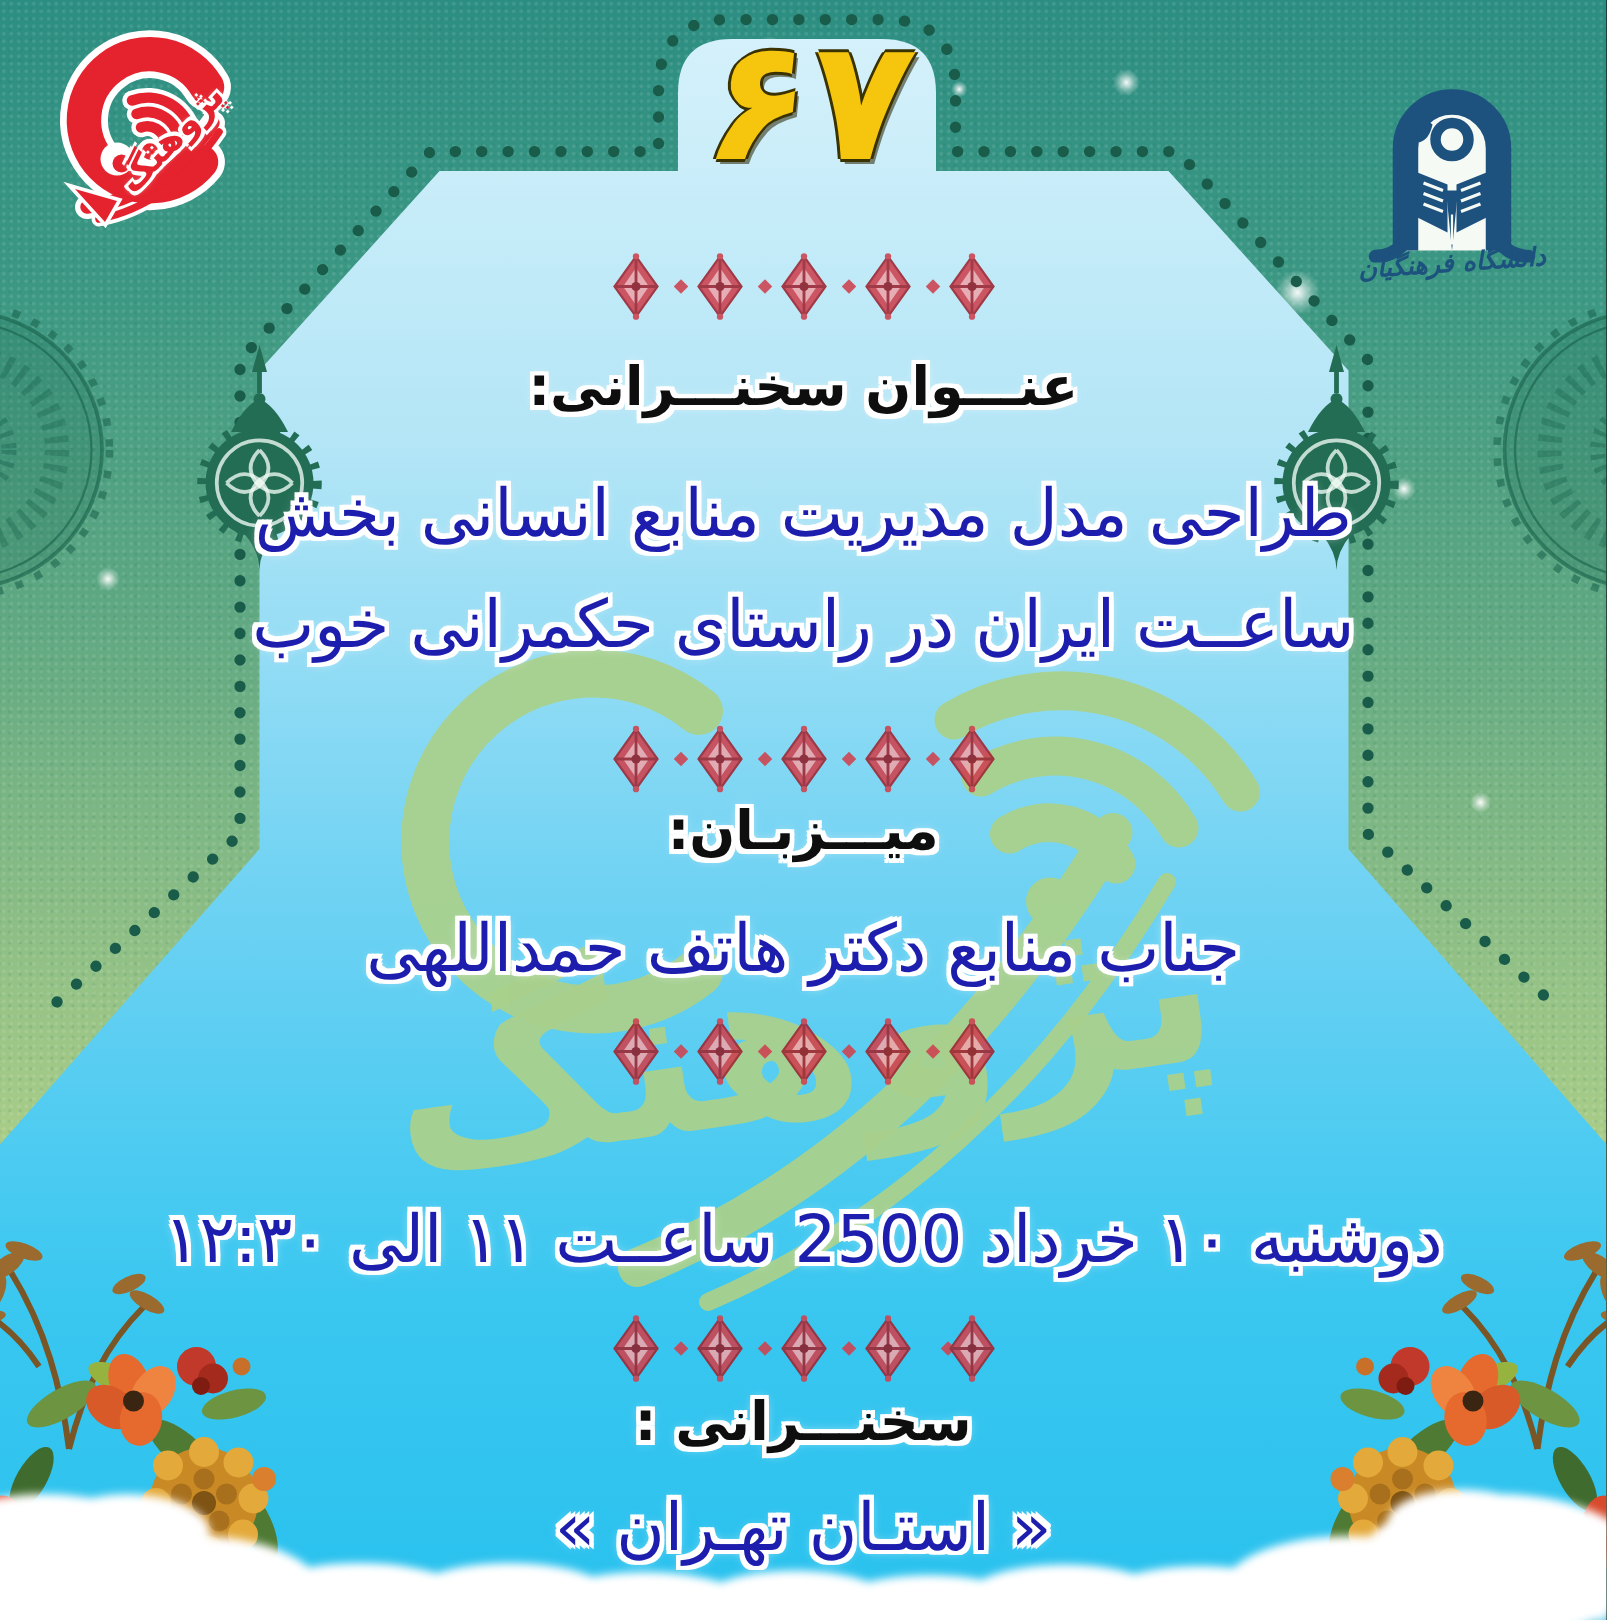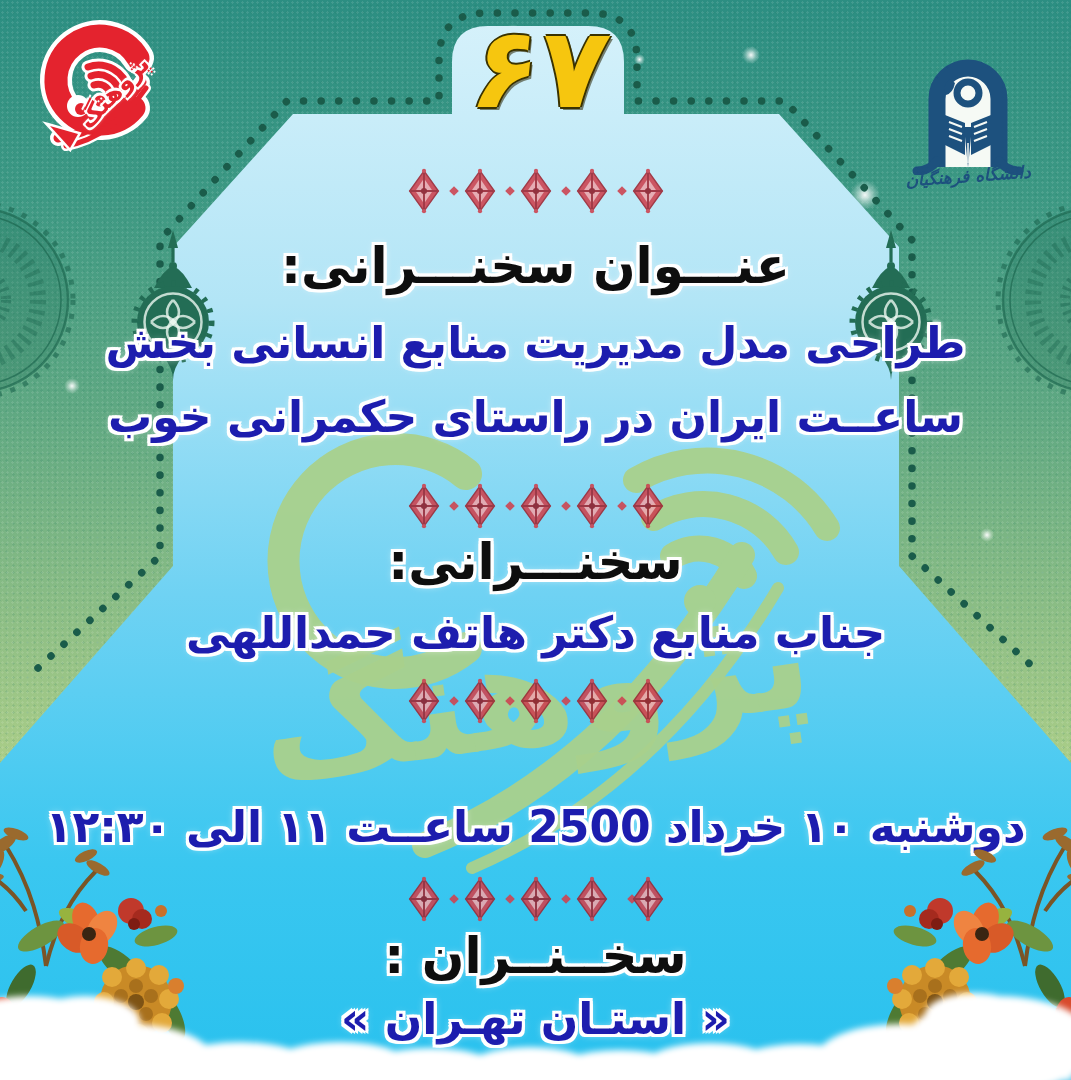--- a/index.html
+++ b/index.html
@@ -34,22 +34,22 @@
     letter-spacing:-4px; line-height:1;
   }
   
   .row{position:absolute; left:0; width:100%; text-align:center; line-height:1.15; white-space:nowrap;}
   .ow{text-shadow:
       -3px -3px 0 #fff, 0 -3px 0 #fff, 3px -3px 0 #fff,
       -3px 0 0 #fff, 3px 0 0 #fff,
       -3px 3px 0 #fff, 0 3px 0 #fff, 3px 3px 0 #fff,
       -2px -2px 0 #fff, 2px 2px 0 #fff, 2px -2px 0 #fff, -2px 2px 0 #fff,
       0 0 8px rgba(255,255,255,.85);}
-  .h-black{color:#0e0e0e; font-weight:bold; font-size:50px;}
-  .h-blue{color:#1d1dae; font-weight:bold; font-size:44px;}
+  .h-black{color:#0e0e0e; font-weight:bold; font-size:36px;}
+  .h-blue{color:#1d1dae; font-weight:normal; font-size:44px;}
   .num-67{
     position:absolute; left:430px; top:10px; width:220px; text-align:center;
     font-size:112px; font-weight:bold; color:#f6c60f; line-height:1.05;
     transform:skewX(-6deg);
     text-shadow:-2px 0 0 #3a3200, 2px 0 0 #3a3200, 0 -2px 0 #3a3200, 0 2px 0 #3a3200, 3px 3px 0 rgba(40,35,0,.55);
   }
   .divider{position:absolute; left:50%; transform:translateX(-50%); opacity:.9;}
   
   .logo{position:absolute;}
   .logo-caption{
@@ -184,21 +184,21 @@
       <use href="#dvc" x="46" y="16" width="14" height="14"></use>
     <use href="#dv" x="56" y="0" width="46" height="46"></use>
       <use href="#dvc" x="102" y="16" width="14" height="14"></use>
     <use href="#dv" x="112" y="0" width="46" height="46"></use>
       <use href="#dvc" x="158" y="16" width="14" height="14"></use>
     <use href="#dv" x="168" y="0" width="46" height="46"></use>
       <use href="#dvc" x="214" y="16" width="14" height="14"></use>
     <use href="#dv" x="224" y="0" width="46" height="46"></use>
   </svg>
 
-  <div class="row h-black ow" style="top:534px">سخنـــرانی:</div>
+  <div class="row h-black ow" style="top:534px">میـــزبـان:</div>
   <div class="row h-blue ow" style="top:608px">جناب منابع دکتر هاتف حمداللهی</div>
 
   <svg class="divider" style="top:678px" width="270" height="46" viewBox="0 0 270 46">
     <use href="#dv" x="0" y="0" width="46" height="46"></use>
       <use href="#dvc" x="46" y="16" width="14" height="14"></use>
     <use href="#dv" x="56" y="0" width="46" height="46"></use>
       <use href="#dvc" x="102" y="16" width="14" height="14"></use>
     <use href="#dv" x="112" y="0" width="46" height="46"></use>
       <use href="#dvc" x="158" y="16" width="14" height="14"></use>
     <use href="#dv" x="168" y="0" width="46" height="46"></use>
@@ -213,21 +213,21 @@
       <use href="#dvc" x="46" y="16" width="14" height="14"></use>
     <use href="#dv" x="56" y="0" width="46" height="46"></use>
       <use href="#dvc" x="102" y="16" width="14" height="14"></use>
     <use href="#dv" x="112" y="0" width="46" height="46"></use>
       <use href="#dvc" x="158" y="16" width="14" height="14"></use>
     <use href="#dv" x="168" y="0" width="46" height="46"></use>
       <use href="#dvc" x="224" y="16" width="14" height="14"></use>
     <use href="#dv" x="224" y="0" width="46" height="46"></use>
   </svg>
 
-  <div class="row h-black ow" style="top:928px">سخــنــران :</div>
+  <div class="row h-black ow" style="top:928px">سخنـــرانی :</div>
   <div class="row h-blue ow" style="top:994px">« استـان تهـران »</div>
 
   <svg class="layer" width="1071" height="1080" viewBox="0 0 1071 1080">
     <defs>
       <g id="bouquet">
         <g stroke="#7a5526" stroke-width="4" fill="none">
           <path d="M 60,150 C 55,110 45,70 20,30"></path>
           <path d="M 60,150 C 70,110 85,80 110,55"></path>
           <path d="M 40,95 C 30,80 20,70 8,62"></path>
         </g>

